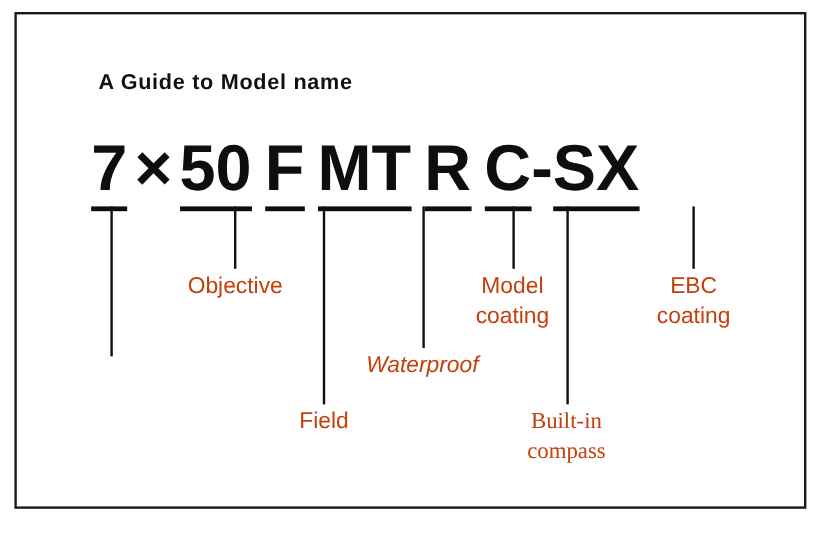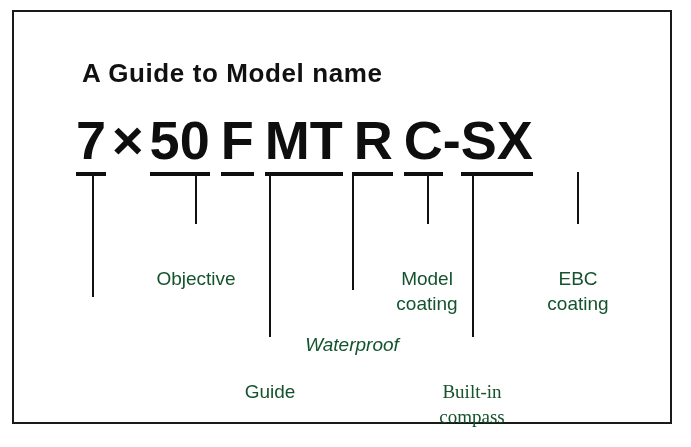--- a/index.html
+++ b/index.html
@@ -21,21 +21,21 @@
     width: 660px;
     height: 414px;
     border: 2px solid #1a1a1a;
     background: #ffffff;
     box-sizing: border-box;
   }
   .title {
     position: absolute;
     left: 68px;
     top: 46px;
-    font-size: 26px;
+    font-size: 18px;
     font-weight: bold;
     letter-spacing: 0.6px;
     color: #111111;
     white-space: nowrap;
   }
   
   .code-row {
     position: absolute;
     left: 62px;
     top: 100px;
@@ -69,25 +69,24 @@
   .line {
     position: absolute;
     background: #111111;
     width: 2px;
   }
 
   
   .label {
     position: absolute;
     font-size: 19px;
-    color: #14532d;
+    color: #c2410c;
     line-height: 25px;
     text-align: center;
     white-space: nowrap;
-    margin-top: 40px;
   }
   .label span { display: block; }
 </style>
 </head>
 <body>
 
 <div class="frame">
 
   <div class="title">A Guide to Model name</div>
 
@@ -116,21 +115,21 @@
   <div class="line" style="left:413px; top:160px; height:52px;"></div>
   <div class="line" style="left:458px; top:160px; height:165px;"></div>
   <div class="line" style="left:563px; top:160px; height:52px;"></div>
 
 
   <div class="label" style="left:92px; top:214px; width:180px;">
     <span>Objective</span>
   </div>
 
   <div class="label" style="left:174px; top:327px; width:164px;">
-    <span>Guide</span>
+    <span>Field</span>
   </div>
 
   <div class="label" style="left:265px; top:280px; width:146px;font-style:italic;">
     <span>Waterproof</span>
   </div>
 
   <div class="label" style="left:353px; top:214px; width:120px;">
     <span>Model</span>
     <span>coating</span>
   </div>

